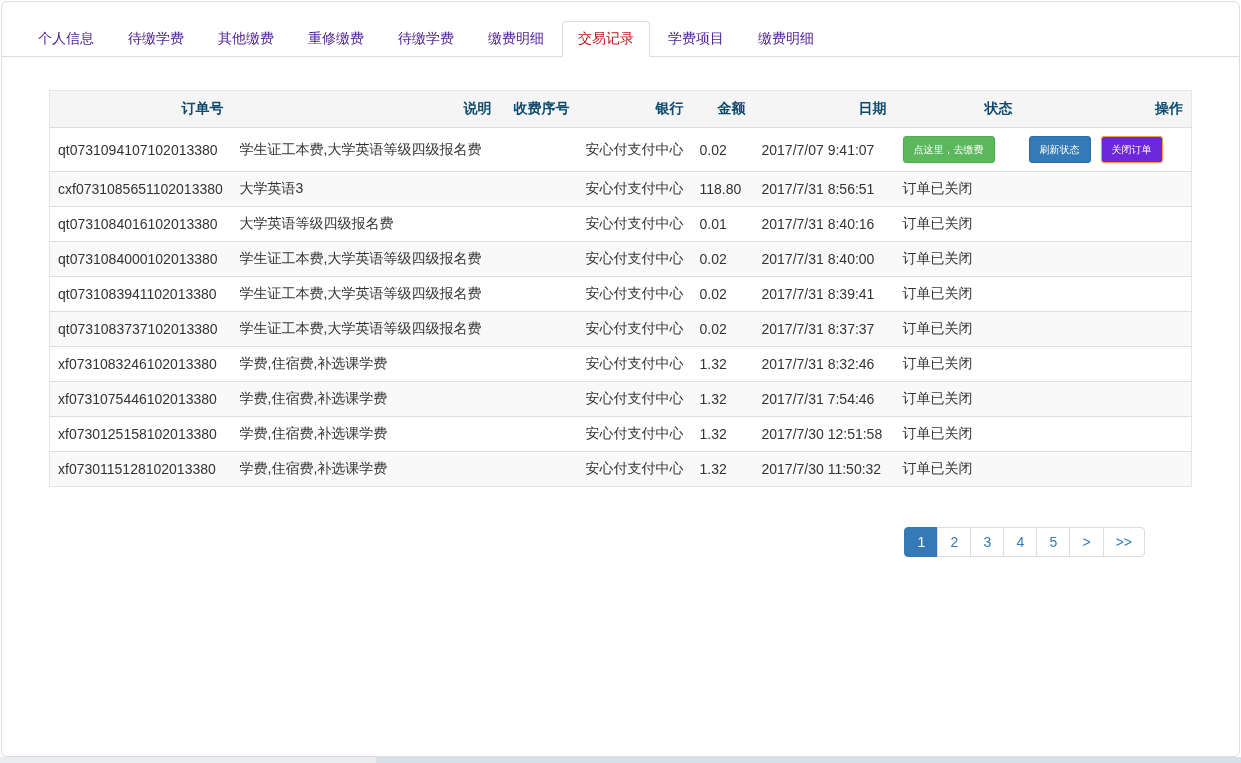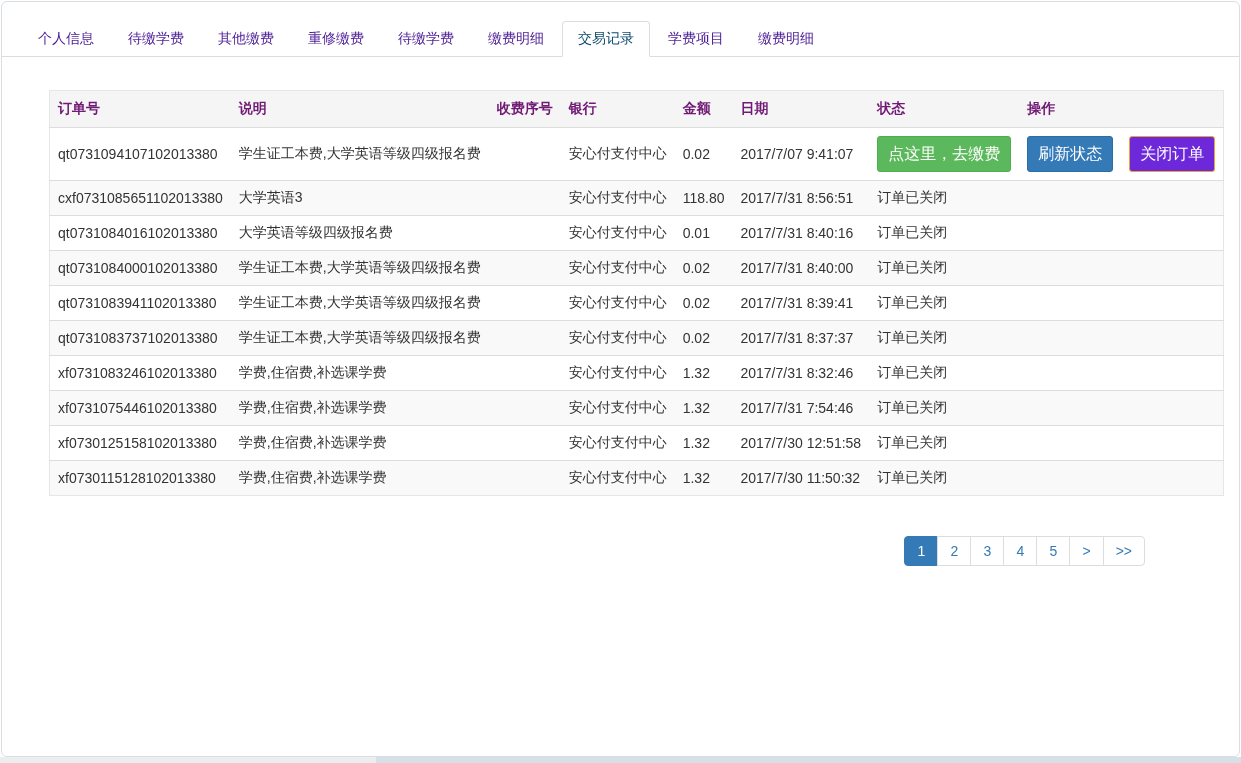--- a/index.html
+++ b/index.html
@@ -17,41 +17,41 @@
   .hscrollbar { position:absolute; left:0; right:0; bottom:0; height:6px; background:#d8e0e7; }
   .hscroll-thumb { position:absolute; left:0; top:0; height:6px; width:376px; background:#ebedef; }
 
   
   .tabs { padding:19px 20px 0 20px; border-bottom:1px solid #ddd; }
   .tab {
     display:inline-block; padding:8px 15px; margin-right:2px; margin-bottom:-1px;
     font-size:14px; color:#4c1d95; cursor:pointer; position:relative;
     border:1px solid transparent; border-radius:4px 4px 0 0; text-decoration:none;
   }
-  .tab.active { color:#0c4a6e; background:#fff; border-color:#ddd #ddd transparent #ddd; cursor:default; }
+  .tab.active { color:#b91c1c; background:#fff; border-color:#ddd #ddd transparent #ddd; cursor:default; }
 
   
   .content { padding:33px 47px 0 47px; }
   table { width:100%; border-collapse:collapse; font-size:14px; border:1px solid #e4e6e8; }
   thead th {
-    background:#f5f5f5; text-align:left; font-weight:bold; color:#701a75;
+    background:#f5f5f5; text-align:right; font-weight:bold; color:#0c4a6e;
     padding:9px 8px; border-bottom:1px solid #ddd; white-space:nowrap;
   }
   tbody td { padding:8px; border-top:1px solid #ddd; vertical-align:middle; white-space:nowrap; }
   tbody tr:first-child td { border-top:none; }
   tbody tr:nth-child(even) { background:#f9f9f9; }
 
   
   .btn {
-    display:inline-block; font-size:16px; line-height:1.5; padding:5px 10px;
+    display:inline-block; font-size:10px; line-height:1.5; padding:5px 10px;
     border-radius:3px; color:#fff; border:1px solid transparent; cursor:pointer;
     font-family:inherit; white-space:nowrap;
   }
   .btn-pay     { background:#5cb85c; border-color:#4cae4c; }
-  .btn-refresh { background:#337ab7; border-color:#2e6da4; margin-right:16px;text-align:center; }
+  .btn-refresh { background:#337ab7; border-color:#2e6da4; margin-right:10px;text-align:center; }
   .btn-close   { background:#6d28d9; border-color:#eea236; }
 
   
   .pagination-wrap { padding:40px 47px 30px 47px; text-align:right; }
   .pagination { display:inline-flex; list-style:none; margin:0; padding:0; }
   .page-item a {
     display:block; padding:6px 12px; font-size:14px; color:#337ab7; background:#fff;
     border:1px solid #ddd; margin-left:-1px; text-decoration:none; cursor:pointer; min-width:34px; text-align:center;
   }
   .page-item:first-child a { border-top-left-radius:4px; border-bottom-left-radius:4px; margin-left:0; }

